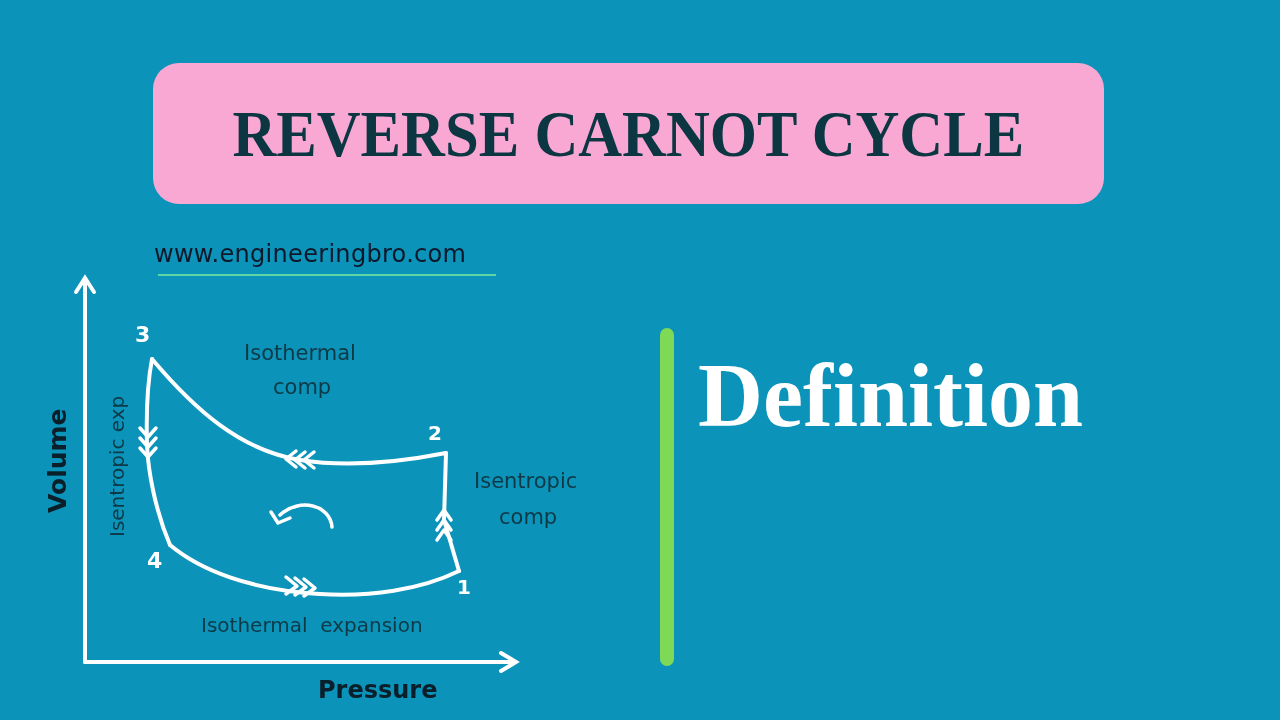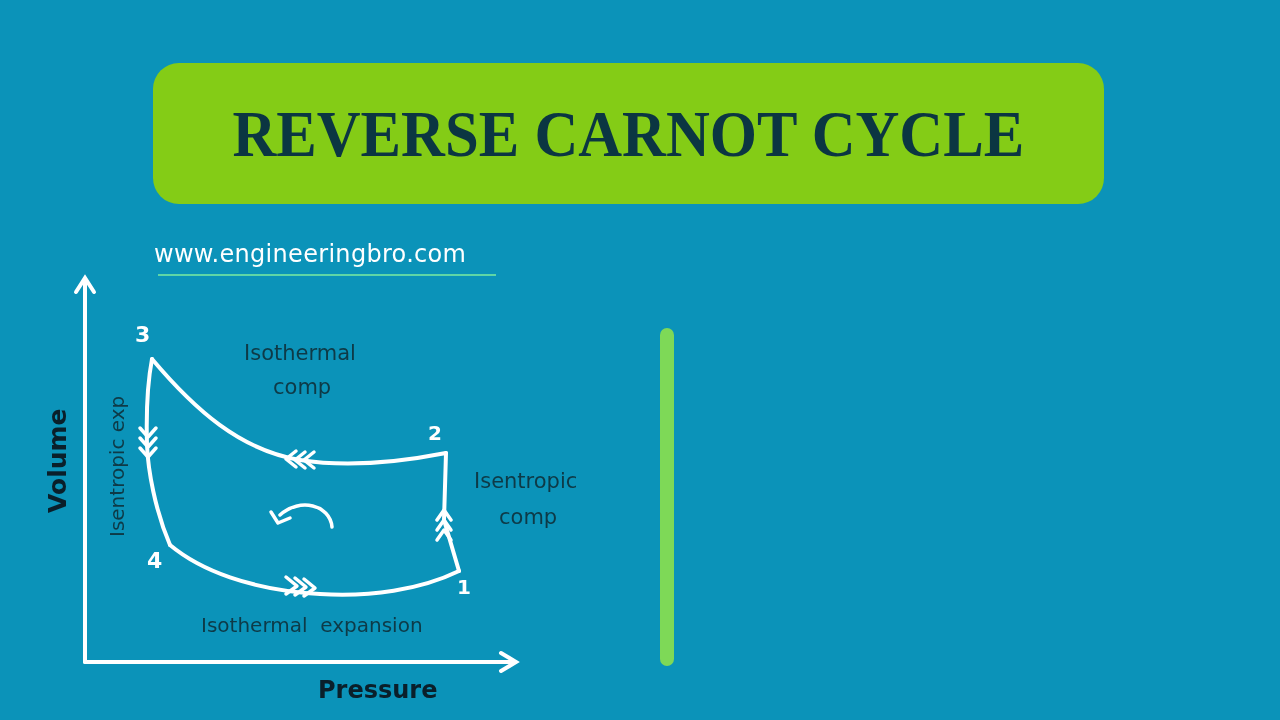--- a/index.html
+++ b/index.html
@@ -4,32 +4,32 @@
   <style>
     html, body { margin: 0; padding: 0; }
     body {
       width: 1280px; height: 720px; overflow: hidden;
       background: #0b93b9;
       position: relative;
       font-family: "Liberation Sans", sans-serif;
     }
     .banner {
       position: absolute; left: 153px; top: 63px; width: 951px; height: 141px;
-      background: #84cc16; border-radius: 26px;
+      background: #f9a8d4; border-radius: 26px;
       display: flex; align-items: center; justify-content: center;
     }
     .banner-title {
       font-family: "Liberation Serif", serif; font-weight: bold;
       font-size: 66px; color: #0b3642; letter-spacing: 0px;
       transform: scaleX(0.92);
       white-space: nowrap;
     }
     .site-url {
       position: absolute; left: 154px; top: 240px;
-      font-family: "DejaVu Sans", sans-serif; font-size: 24px; color: #ffffff;
+      font-family: "DejaVu Sans", sans-serif; font-size: 24px; color: #0f172a;
       letter-spacing: 0.3px;
     }
     .url-underline {
       position: absolute; left: 158px; top: 274px; width: 338px; height: 2px;
       background: #5fd6a6;
     }
     .diagram { position: absolute; left: 0; top: 0; }
     .lbl-dark { fill: #0e3a47; font-family: "DejaVu Sans", sans-serif; }
     .lbl-white { fill: #ffffff; font-family: "DejaVu Sans", sans-serif; font-weight: bold; }
     .divider {
@@ -113,13 +113,14 @@
   <text x="201" y="632" font-size="20" class="lbl-dark" xml:space="preserve">Isothermal  expansion</text>
   <text transform="translate(124,537) rotate(-90)" font-size="20" class="lbl-dark">Isentropic exp</text>
 
   <text x="318" y="698" font-size="24" font-weight="bold" fill="#0a1f2a" font-family="DejaVu Sans, sans-serif">Pressure</text>
   <text transform="translate(66,513) rotate(-90)" font-size="25" font-weight="bold" fill="#0a1f2a" font-family="DejaVu Sans, sans-serif">Volume</text>
 </svg>
 
 <div class="divider"></div>
 
 <div class="right-words">
+  <div>Definition</div>
 </div>
 
 </body></html>

